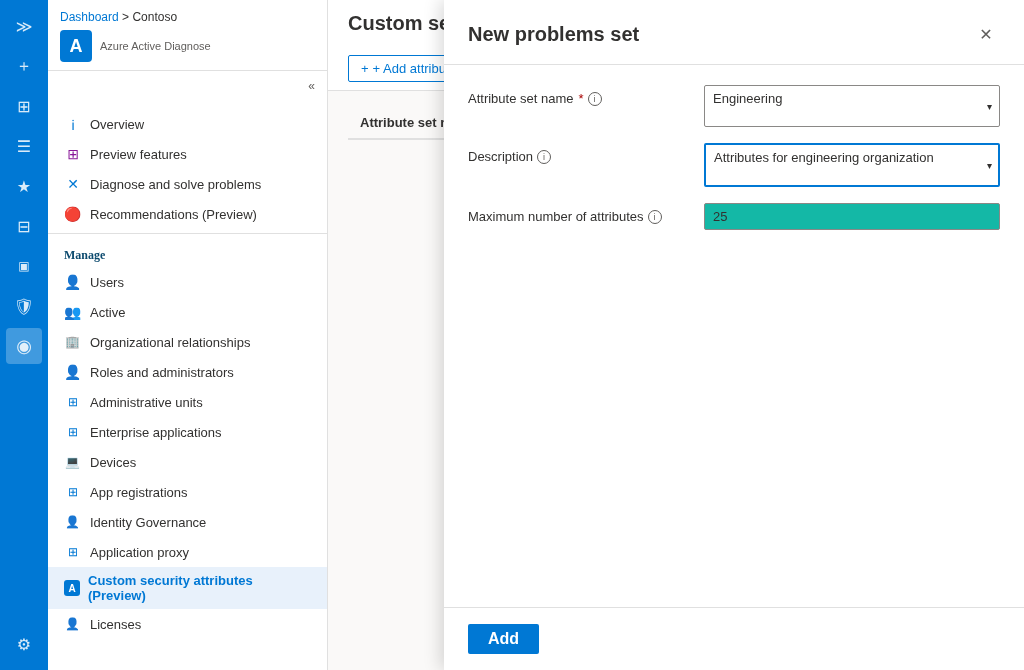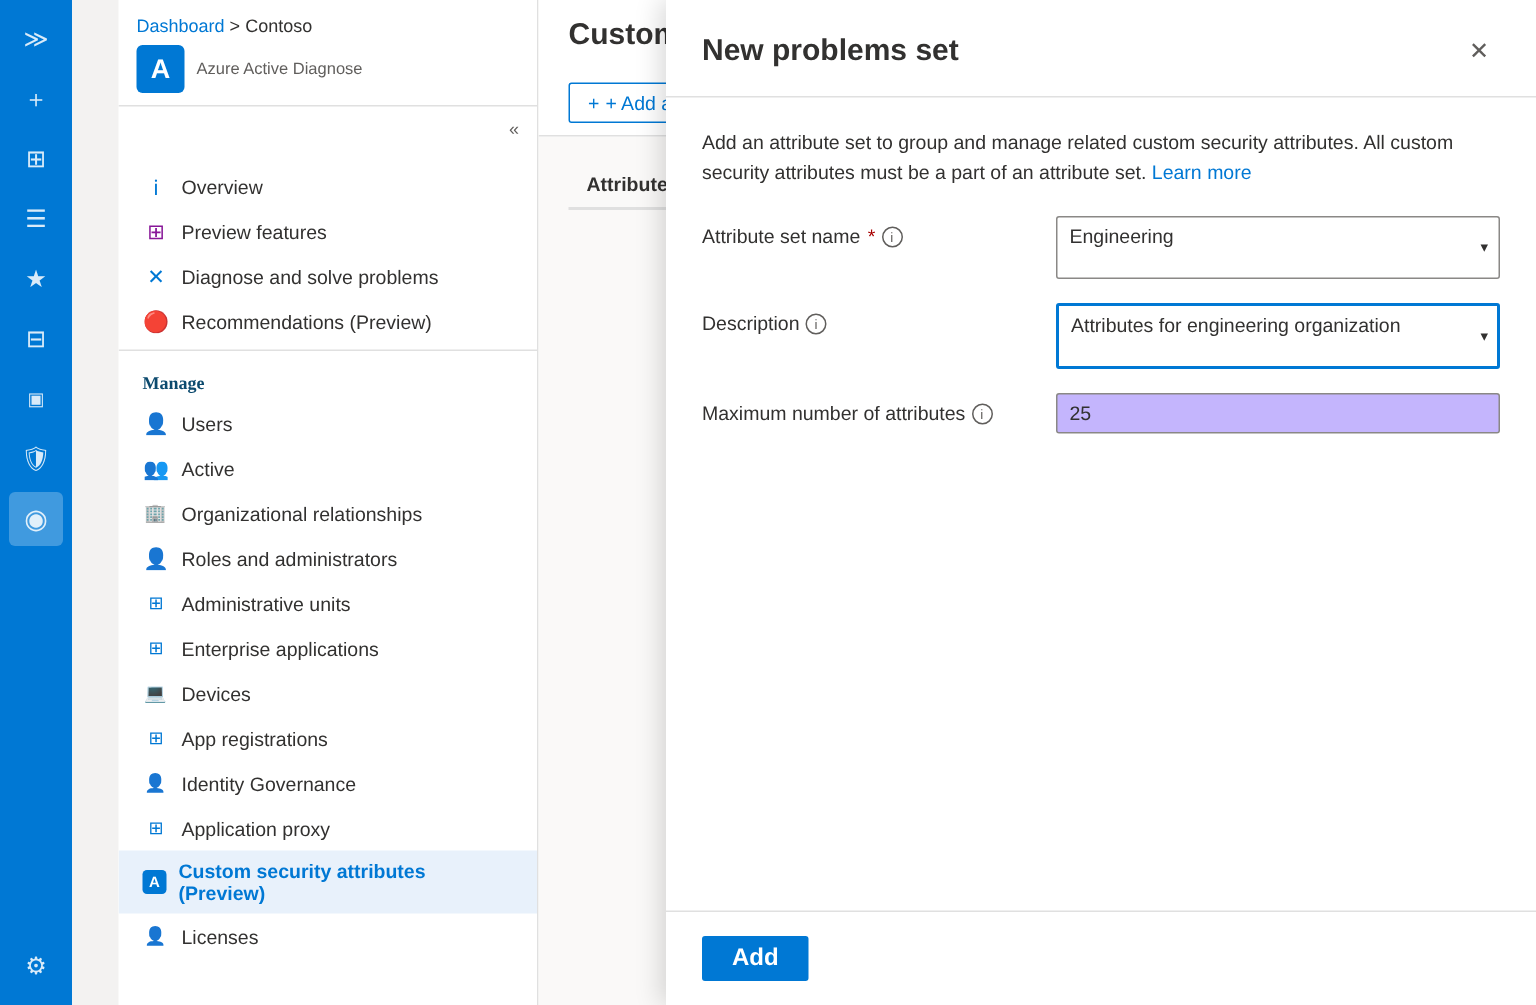--- a/index.html
+++ b/index.html
@@ -33,21 +33,20 @@
 
     
     .sidebar {
       width: 280px;
       background: #fff;
       border-right: 1px solid #e0e0e0;
       display: flex;
       flex-direction: column;
       flex-shrink: 0;
       overflow: hidden;
-      margin-left: 31px;
     }
     .sidebar-header {
       padding: 10px 12px 8px 12px;
       border-bottom: 1px solid #e0e0e0;
     }
     .breadcrumb {
       font-size: 12px;
       color: #0078d4;
       margin-bottom: 6px;
     }
@@ -307,21 +306,21 @@
       font-size: 10px;
     }
 
     .text-input {
       width: 100%;
       padding: 5px 8px;
       border: 1px solid #8a8886;
       border-radius: 2px;
       font-size: 13px;
       color: #323130;
-      background: #c4b5fd;
+      background: #14b8a6;
     }
 
     .panel-footer {
       padding: 16px 24px;
       border-top: 1px solid #e0e0e0;
       display: flex;
       gap: 8px;
     }
     .btn-add {
       padding: 6px 20px;
@@ -491,24 +490,20 @@
     </div>
   </div>
 
   <div class="panel-overlay">
     <div class="panel-header">
       <span class="panel-title">New problems set</span>
       <div class="panel-close">✕</div>
     </div>
 
     <div class="panel-body">
-      <p class="panel-description">
-        <span>Add an attribute set to group and manage related custom security attributes. All custom security attributes must be a part of an attribute set.</span>
-        <a href="#">Learn more</a>
-      </p>
 
       <div class="form-row">
         <div class="form-label">
           <span>Attribute set name</span>
           <span class="required-star">*</span>
           <span class="info-icon">i</span>
         </div>
         <div class="form-control">
           <div class="select-wrapper">
             <select class="select-box">

